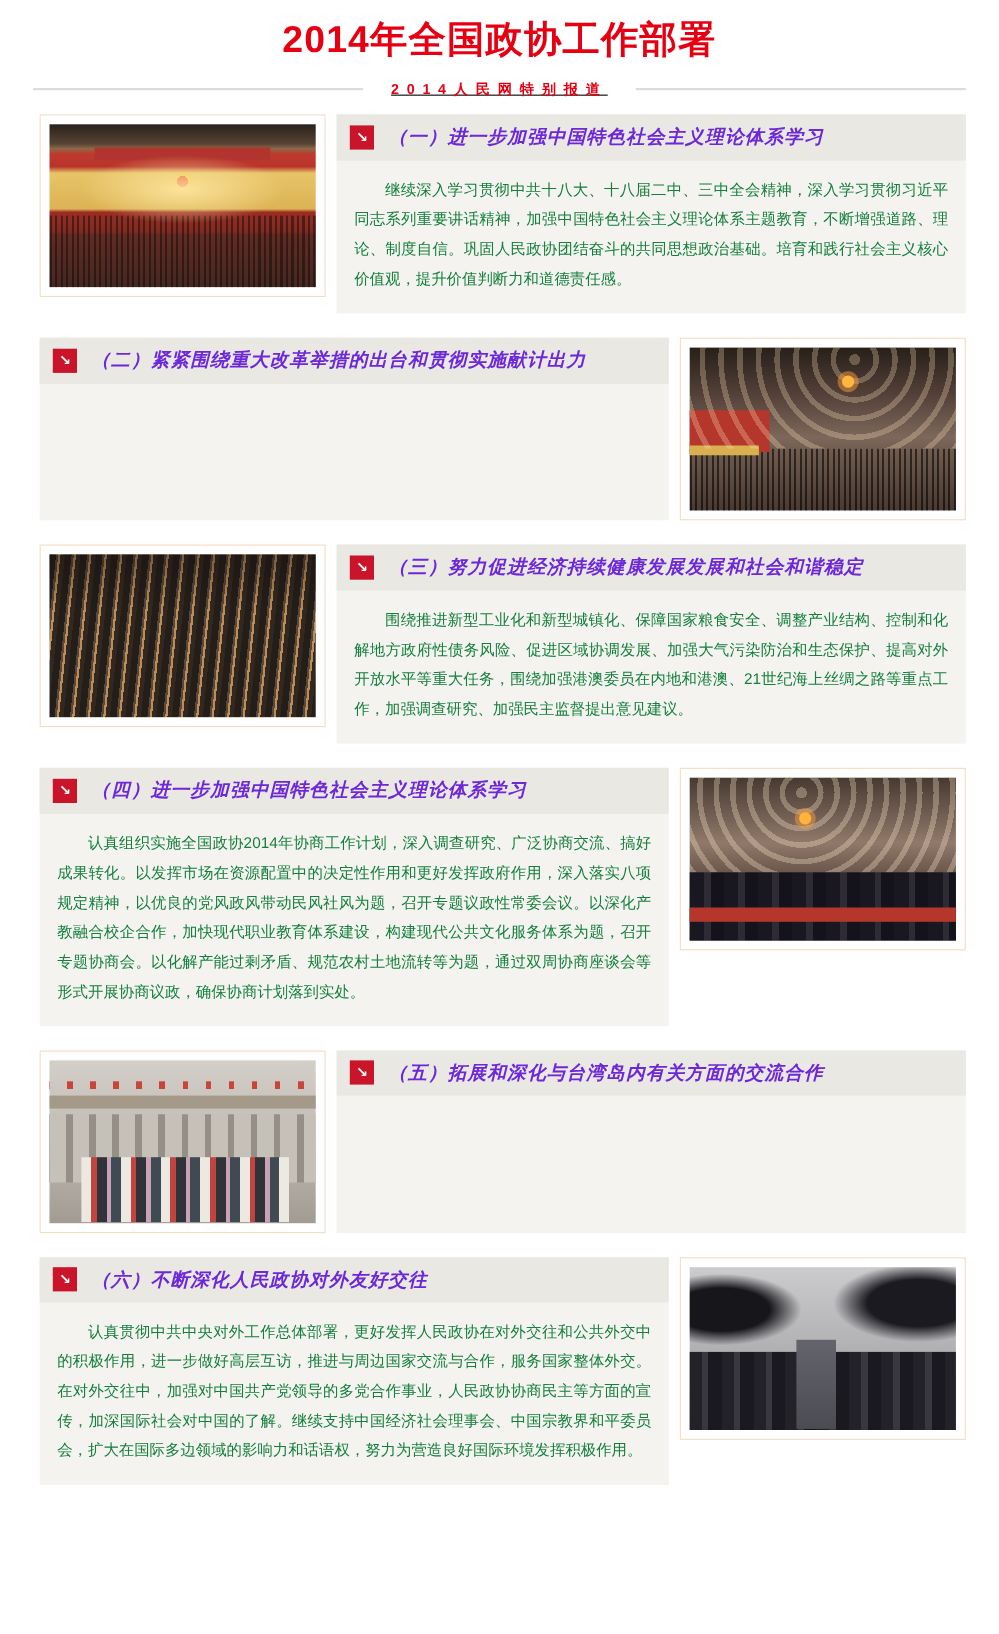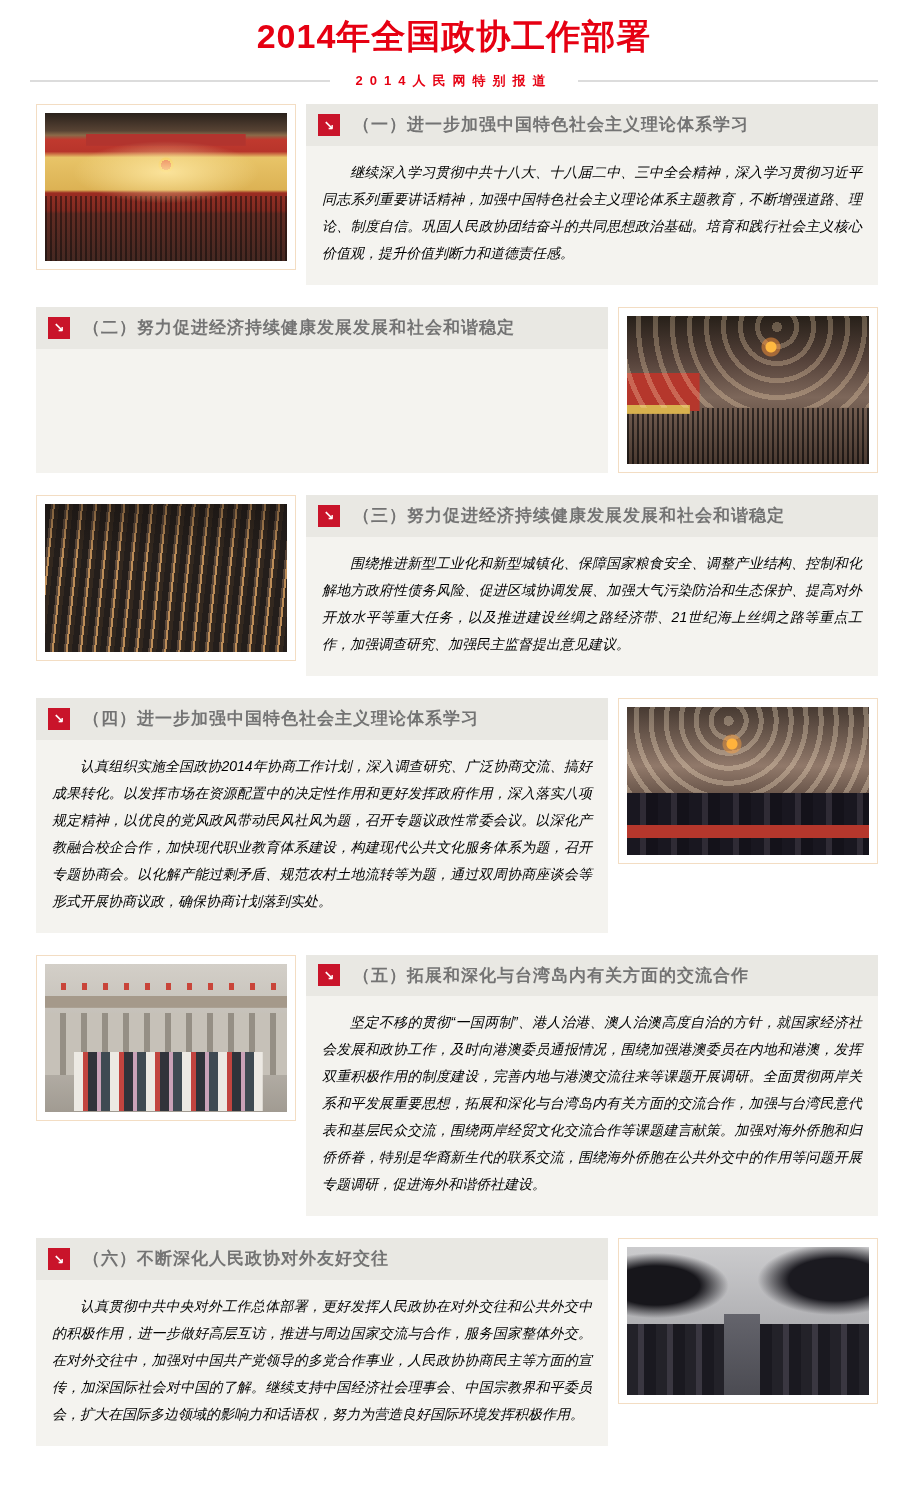--- a/index.html
+++ b/index.html
@@ -17,20 +17,21 @@
     font-weight: 700;
     letter-spacing: 1px;
     color: #e60012;
     line-height: 1.3;
   }
   .subtitle-row {
     display: flex;
     align-items: center;
     gap: 26px;
     margin: 14px 30px 14px 30px;
+    text-decoration: underline;
   }
   .sub-line { flex: 1; height: 2px; background: #dcdcdc; }
   .subtitle-text {
     color: #e60012;
     font-size: 13px;
     font-weight: 700;
     letter-spacing: 7px;
     white-space: nowrap;
   }
   
@@ -63,32 +64,32 @@
     background: #c9142a;
     color: #ffffff;
     font-size: 13px;
     font-weight: 700;
     display: flex; align-items: center; justify-content: center;
     flex: 0 0 22px;
   }
   .panel-heading {
     font-size: 17px;
     font-weight: 700;
-    color: #737373;
+    color: #6d28d9;
     letter-spacing: 1px;
     line-height: 1.4;
+    font-style: italic;
   }
   .panel-body {
     padding: 13px 16px 18px 16px;
     font-size: 14px;
     line-height: 27px;
-    color: #000000;
+    color: #15803d;
     text-indent: 2em;
     text-align: justify;
-    font-style: italic;
   }
   
   .photo-1 { 
     background:
       radial-gradient(ellipse 55% 30% at 50% 40%, rgba(255,234,165,.85), rgba(255,234,165,0) 70%) 0 0/100% 100% no-repeat,
       linear-gradient(#b2342e,#b2342e) 50% 15%/66% 8% no-repeat,
       radial-gradient(circle, #e0482e 0 5px, #f0c040 5px 7px, rgba(0,0,0,0) 8px) 50% 31%/40px 30px no-repeat,
       repeating-linear-gradient(90deg, rgba(25,15,12,.55) 0 2px, rgba(120,60,45,.18) 2px 5px) 0 100%/100% 44% no-repeat,
       linear-gradient(180deg, #2a211b 0%, #574334 12%, #8a6a49 15%, #c0392e 18%, #b8352b 26%, #e8c468 30%, #dcb254 52%, #9c2c22 54%, #83261e 66%, #5d2720 68%, #3a241f 100%);
   }
@@ -158,35 +159,35 @@
     </div>
   </section>
 
   <section class="row img-right">
     <figure class="photo-frame">
       <div class="photo photo-2" title="人民大会堂会场全景：穹顶红星灯饰与主席台、与会人群"></div>
     </figure>
     <div class="panel">
       <div class="panel-header">
         <span class="icon-box">↘</span>
-        <h2 class="panel-heading">（二）努力促进经济持续健康发展发展和社会和谐稳定</h2>
+        <h2 class="panel-heading">（二）紧紧围绕重大改革举措的出台和贯彻实施献计出力</h2>
       </div>
     </div>
   </section>
 
   <section class="row">
     <figure class="photo-frame">
       <div class="photo photo-3" title="会场内委员们在弧形席位前起立的俯视场景"></div>
     </figure>
     <div class="panel">
       <div class="panel-header">
         <span class="icon-box">↘</span>
         <h2 class="panel-heading">（三）努力促进经济持续健康发展发展和社会和谐稳定</h2>
       </div>
-      <p class="panel-body">围绕推进新型工业化和新型城镇化、保障国家粮食安全、调整产业结构、控制和化解地方政府性债务风险、促进区域协调发展、加强大气污染防治和生态保护、提高对外开放水平等重大任务，以及推进建设丝绸之路经济带、21世纪海上丝绸之路等重点工作，加强调查研究、加强民主监督提出意见建议。</p>
+      <p class="panel-body">围绕推进新型工业化和新型城镇化、保障国家粮食安全、调整产业结构、控制和化解地方政府性债务风险、促进区域协调发展、加强大气污染防治和生态保护、提高对外开放水平等重大任务，围绕加强港澳委员在内地和港澳、21世纪海上丝绸之路等重点工作，加强调查研究、加强民主监督提出意见建议。</p>
     </div>
   </section>
 
   <section class="row img-right">
     <figure class="photo-frame">
       <div class="photo photo-4" title="穹顶红星下委员们肃立低首的会场场景"></div>
     </figure>
     <div class="panel">
       <div class="panel-header">
         <span class="icon-box">↘</span>
@@ -198,21 +199,20 @@
 
   <section class="row">
     <figure class="photo-frame">
       <div class="photo photo-5" title="身着民族服饰的委员们在人民大会堂外合影，楼顶红旗飘扬"></div>
     </figure>
     <div class="panel">
       <div class="panel-header">
         <span class="icon-box">↘</span>
         <h2 class="panel-heading">（五）拓展和深化与台湾岛内有关方面的交流合作</h2>
       </div>
-      <p class="panel-body">坚定不移的贯彻“一国两制”、港人治港、澳人治澳高度自治的方针，就国家经济社会发展和政协工作，及时向港澳委员通报情况，围绕加强港澳委员在内地和港澳，发挥双重积极作用的制度建设，完善内地与港澳交流往来等课题开展调研。全面贯彻两岸关系和平发展重要思想，拓展和深化与台湾岛内有关方面的交流合作，加强与台湾民意代表和基层民众交流，围绕两岸经贸文化交流合作等课题建言献策。加强对海外侨胞和归侨侨眷，特别是华裔新生代的联系交流，围绕海外侨胞在公共外交中的作用等问题开展专题调研，促进海外和谐侨社建设。</p>
     </div>
   </section>
 
   <section class="row img-right">
     <figure class="photo-frame">
       <div class="photo photo-6" title="众多记者手持摄像机和话筒围访一位身穿风衣的委员"></div>
     </figure>
     <div class="panel">
       <div class="panel-header">
         <span class="icon-box">↘</span>

